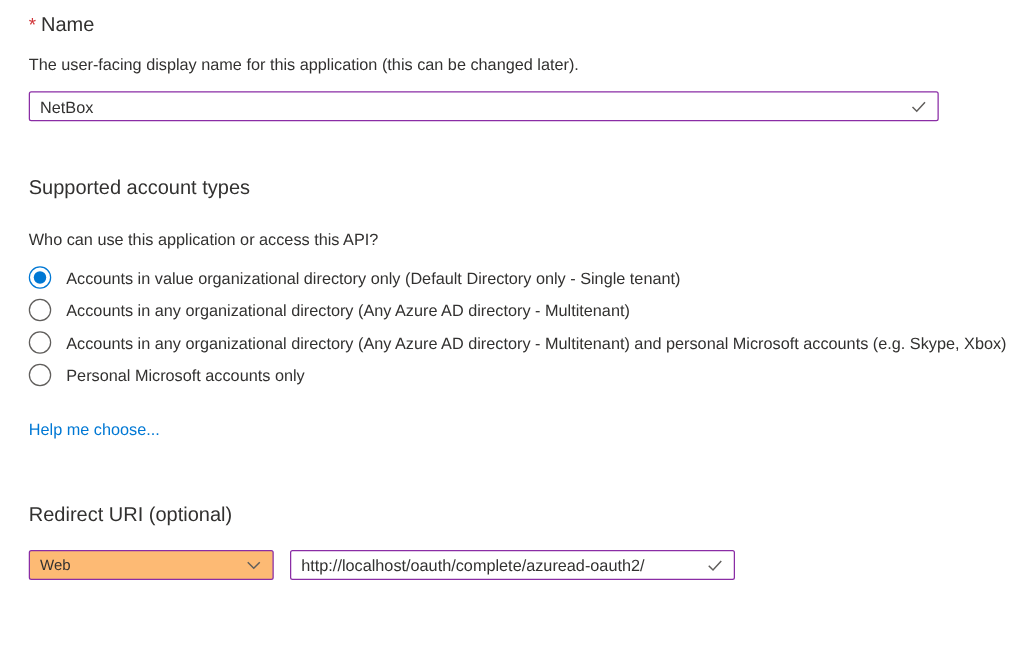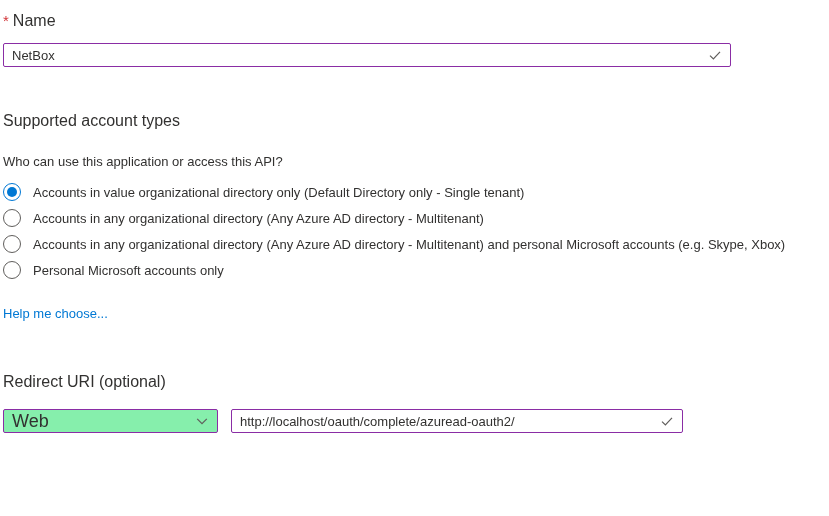--- a/index.html
+++ b/index.html
@@ -3,21 +3,21 @@
 <meta charset="utf-8">
 <style>
   * { margin: 0; padding: 0; box-sizing: border-box; }
   html, body {
     width: 829px; height: 516px;
     background: #ffffff;
     font-family: "Liberation Sans", "DejaVu Sans", sans-serif;
     color: #323130;
     overflow: hidden;
   }
-  .page { padding: 11px 15px 0 3px; }
+  .page { padding: 11px 15px 0 23px; }
 
   .section-title {
     font-size: 16px;
     line-height: 20px;
     font-weight: 400;
     color: #323130;
   }
   .required-marker { color: #d13438; margin-right: 4px; font-size: 15px; }
 
   .hint-text {
@@ -94,44 +94,45 @@
 
   
   .uri-title { margin-top: 50px; }
   .uri-desc { margin-top: 15px; width: 802px; font-size: 13px; line-height: 19px; }
   .uri-row {
     margin-top: 17px;
     display: flex;
     align-items: center;
   }
   .platform-select {
-    width: 215px;
+    width: 196px;
     height: 24px;
     border: 1px solid #8a2da5;
     border-radius: 2px;
-    background: #86efac;
+    background: #fdba74;
     display: flex;
     align-items: center;
     justify-content: space-between;
     padding: 0 8px;
-    font-size: 18px;
+    font-size: 12px;
     cursor: pointer;
     flex: none;
   }
-  .uri-field { margin-left: 13px; width: 452px; }
+  .uri-field { margin-left: 13px; width: 356px; }
   .chevron { display: flex; }
 </style>
 </head>
 <body>
 
 <div class="page">
 
   
   <div class="section-title"><span class="required-marker">*</span><span>Name</span></div>
 
+  <div class="hint-text name-desc">The user-facing display name for this application (this can be changed later).</div>
 
   <div class="field-wrap name-field">
     <input class="text-input" type="text" value="NetBox" style="">
     <span class="valid-check">
       <svg width="16" height="16" viewBox="0 0 16 16">
         <path d="M3 8.6 L6.4 12 L13 4.8" fill="none" stroke="#605e5c" stroke-width="1.2"></path>
       </svg>
     </span>
   </div>
 

